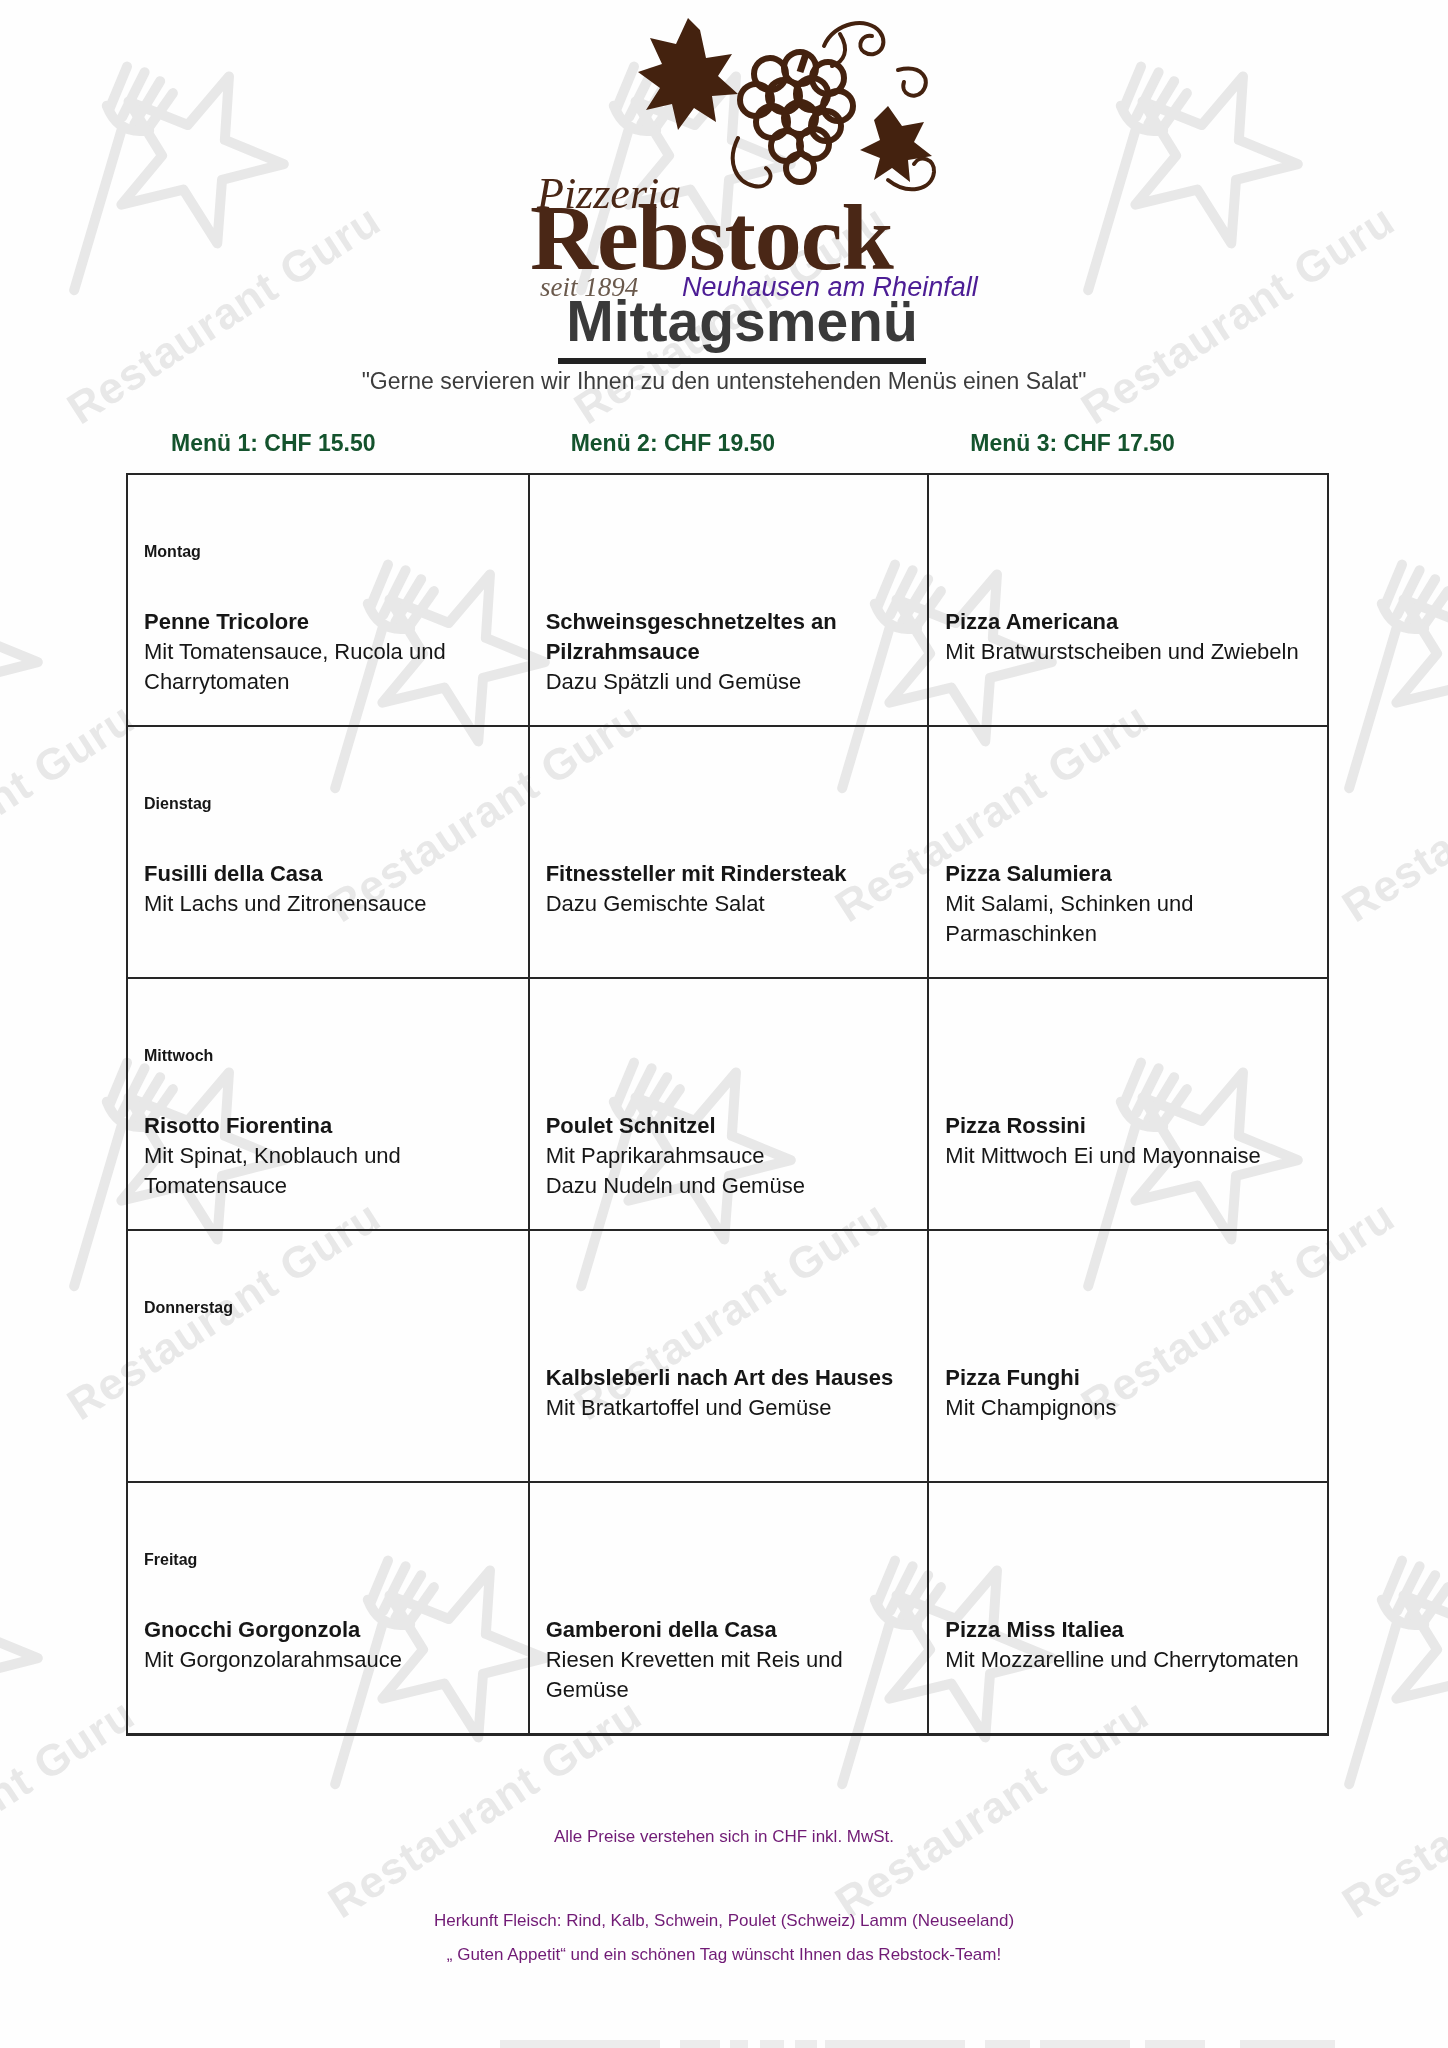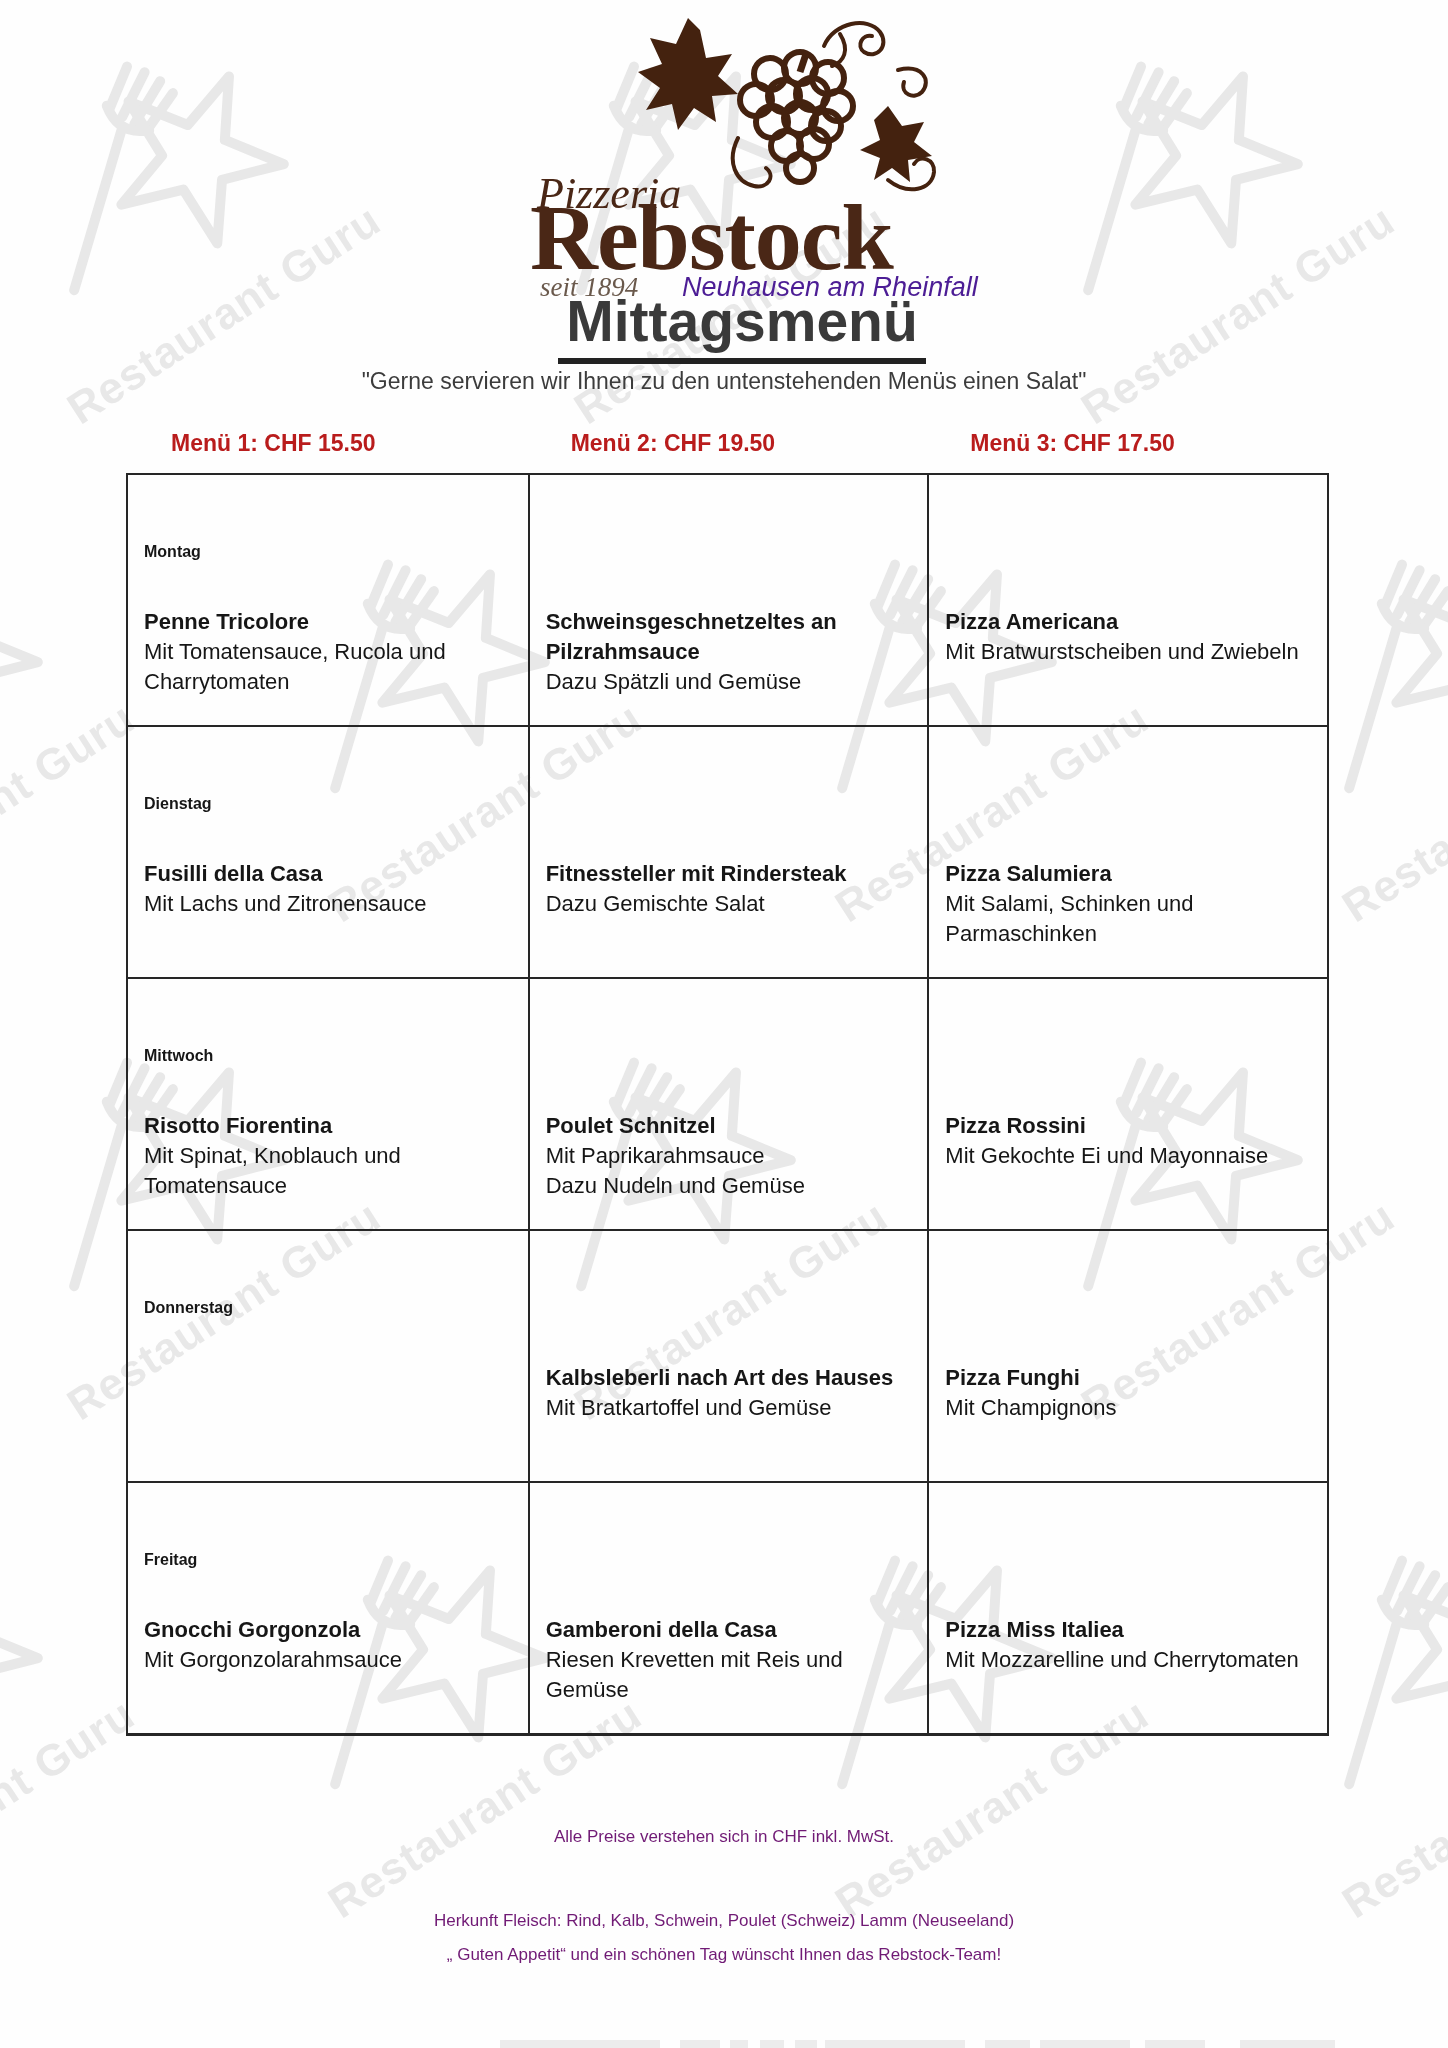--- a/index.html
+++ b/index.html
@@ -41,21 +41,21 @@
   .page-title{
     display:inline-block; transform:translateX(18px);
     font-size:57px; font-weight:bold; color:#3a3a3a;
     border-bottom:6px solid #222; padding:0 8px 4px 8px;
   }
   
   .quote{position:absolute; top:368px; left:0; width:100%; text-align:center;
          font-size:23px; color:#3c3c3c;}
   .menu-headers{position:absolute; top:430px; left:126px; width:1199px;
                 display:grid; grid-template-columns:1fr 1fr 1fr;}
-  .menu-headers span{padding-left:45px; font-weight:bold; font-size:23px; color:#b91c1c;}
+  .menu-headers span{padding-left:45px; font-weight:bold; font-size:23px; color:#14532d;}
   
   .menu-table{
     position:absolute; left:126px; top:473px; width:1199px;
     display:grid; grid-template-columns:1fr 1fr 1fr;
     border:2px solid #262626; border-bottom-width:3px;
   }
   .cell{position:relative; height:250px; border-left:2px solid #262626; border-top:2px solid #262626;}
   .cell:nth-child(3n+1){border-left:none;}
   .cell:nth-child(-n+3){border-top:none;}
   .day{position:absolute; left:16px; top:68px; font-weight:bold; font-size:16px;}
@@ -275,21 +275,21 @@
     <div class="cell">
       <div class="dish">
         <div class="dish-name">Poulet Schnitzel</div>
         <div class="dish-desc">Mit Paprikarahmsauce
 Dazu Nudeln und Gemüse</div>
       </div>
     </div>
     <div class="cell">
       <div class="dish">
         <div class="dish-name">Pizza Rossini</div>
-        <div class="dish-desc">Mit Gekochte Ei und Mayonnaise</div>
+        <div class="dish-desc">Mit Mittwoch Ei und Mayonnaise</div>
       </div>
     </div>
 
     <div class="cell">
       <div class="day">Donnerstag</div>
     </div>
     <div class="cell">
       <div class="dish">
         <div class="dish-name">Kalbsleberli nach Art des Hauses</div>
         <div class="dish-desc">Mit Bratkartoffel und Gemüse</div>

